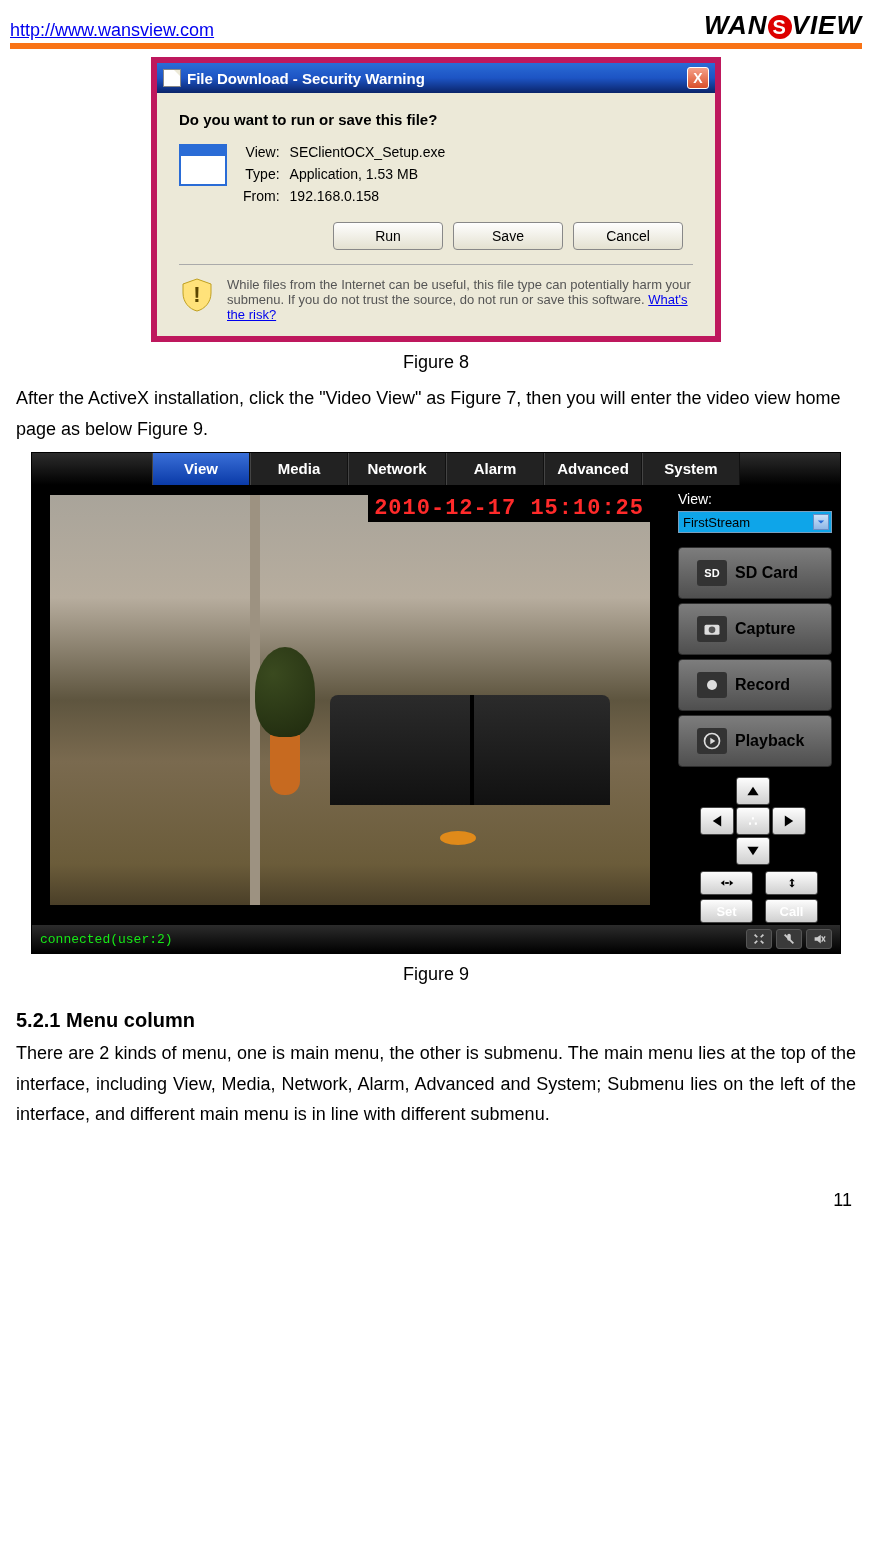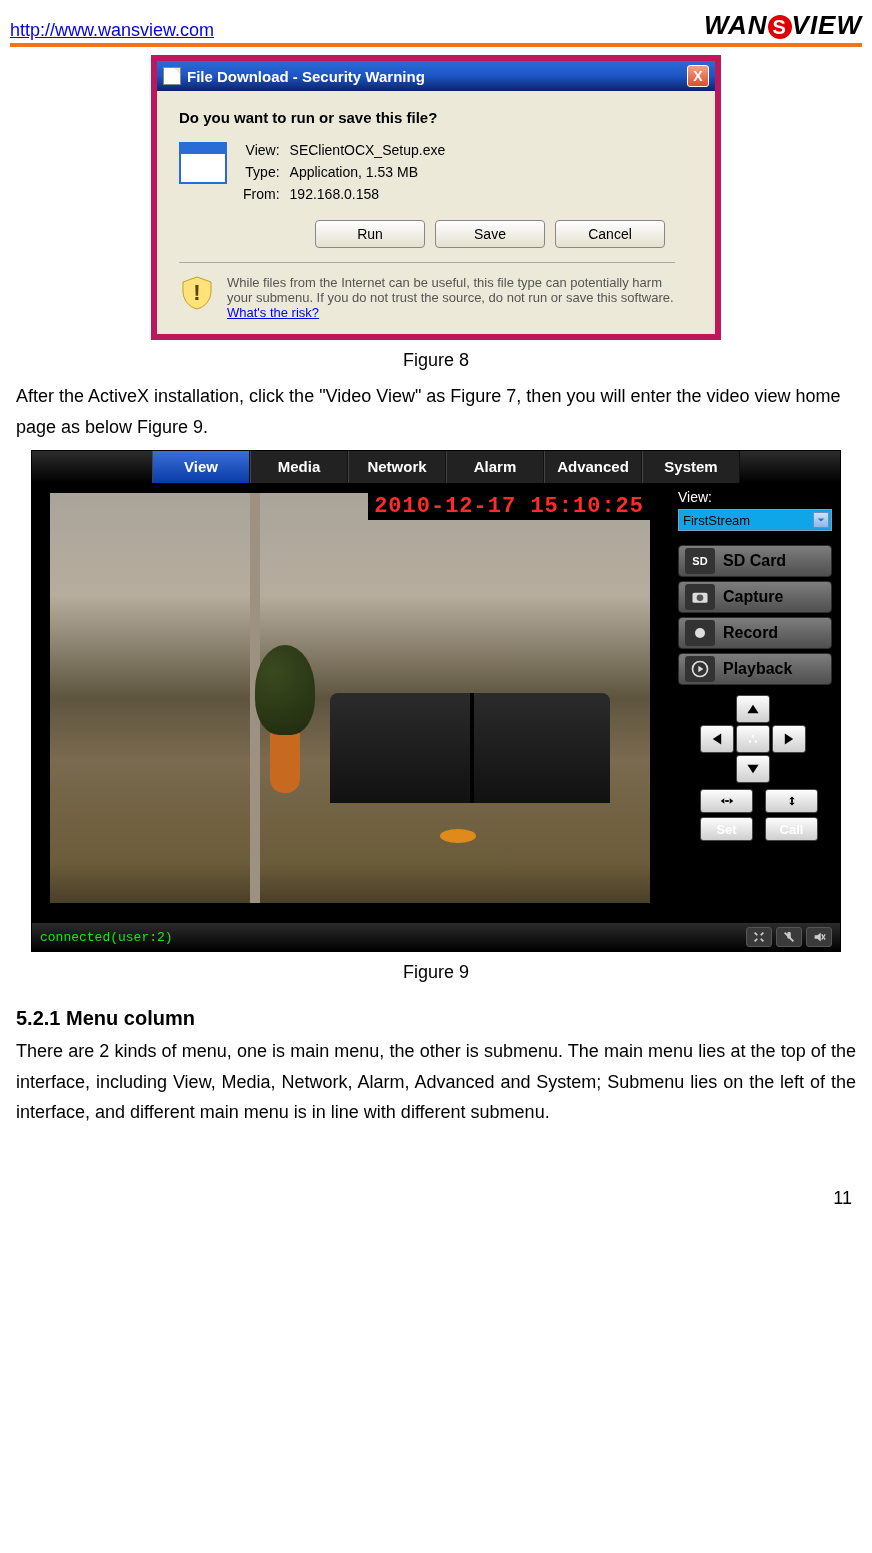--- a/index.html
+++ b/index.html
@@ -8,21 +8,21 @@
     padding: 10px;
     font-family: Arial, Helvetica, sans-serif;
     background: #fff;
     color: #000;
     width: 872px;
   }
   .header {
     display: flex;
     justify-content: space-between;
     align-items: flex-end;
-    border-bottom: 4px solid #f97316;
+    border-bottom: 6px solid #f97316;
     padding-bottom: 2px;
     margin-bottom: 8px;
   }
   .header a {
     color: #0000ee;
     text-decoration: underline;
     font-size: 18px;
   }
   .logo {
     font-size: 26px;
@@ -91,21 +91,21 @@
     background: linear-gradient(to bottom, #f5a089, #d94f2a);
     border: 1px solid #fff;
     border-radius: 3px;
     color: #fff;
     font-weight: bold;
     text-align: center;
     line-height: 20px;
     font-size: 14px;
   }
   .xp-body {
-    padding: 18px 40px 14px 22px;
+    padding: 18px 22px 14px 22px;
   }
   .xp-question {
     font-weight: bold;
     font-size: 15px;
     margin-bottom: 16px;
   }
   .xp-info-row {
     display: flex;
     gap: 16px;
     margin-bottom: 18px;
@@ -331,31 +331,31 @@
     background: linear-gradient(to bottom, #cde3f9, #8fb7e6);
     border: 1px solid #6a8fc6;
     display: flex;
     align-items: center;
     justify-content: center;
   }
   .stream-select .dd-arrow svg { width: 8px; height: 8px; }
 
   .big-btn {
     width: 100%;
-    height: 32px;
+    height: 52px;
     background: linear-gradient(to bottom, #7d7d7d, #4f4f4f);
     border: 1px solid #2e2e2e;
     border-radius: 4px;
     display: flex;
     align-items: center;
     color: #000;
     font-weight: bold;
     font-size: 16px;
     margin-bottom: 4px;
-    padding: 0 6px;
+    padding: 0 18px;
     gap: 8px;
   }
   .big-btn .bicon {
     width: 30px;
     height: 26px;
     background: #333;
     border-radius: 3px;
     display: flex;
     align-items: center;
     justify-content: center;

